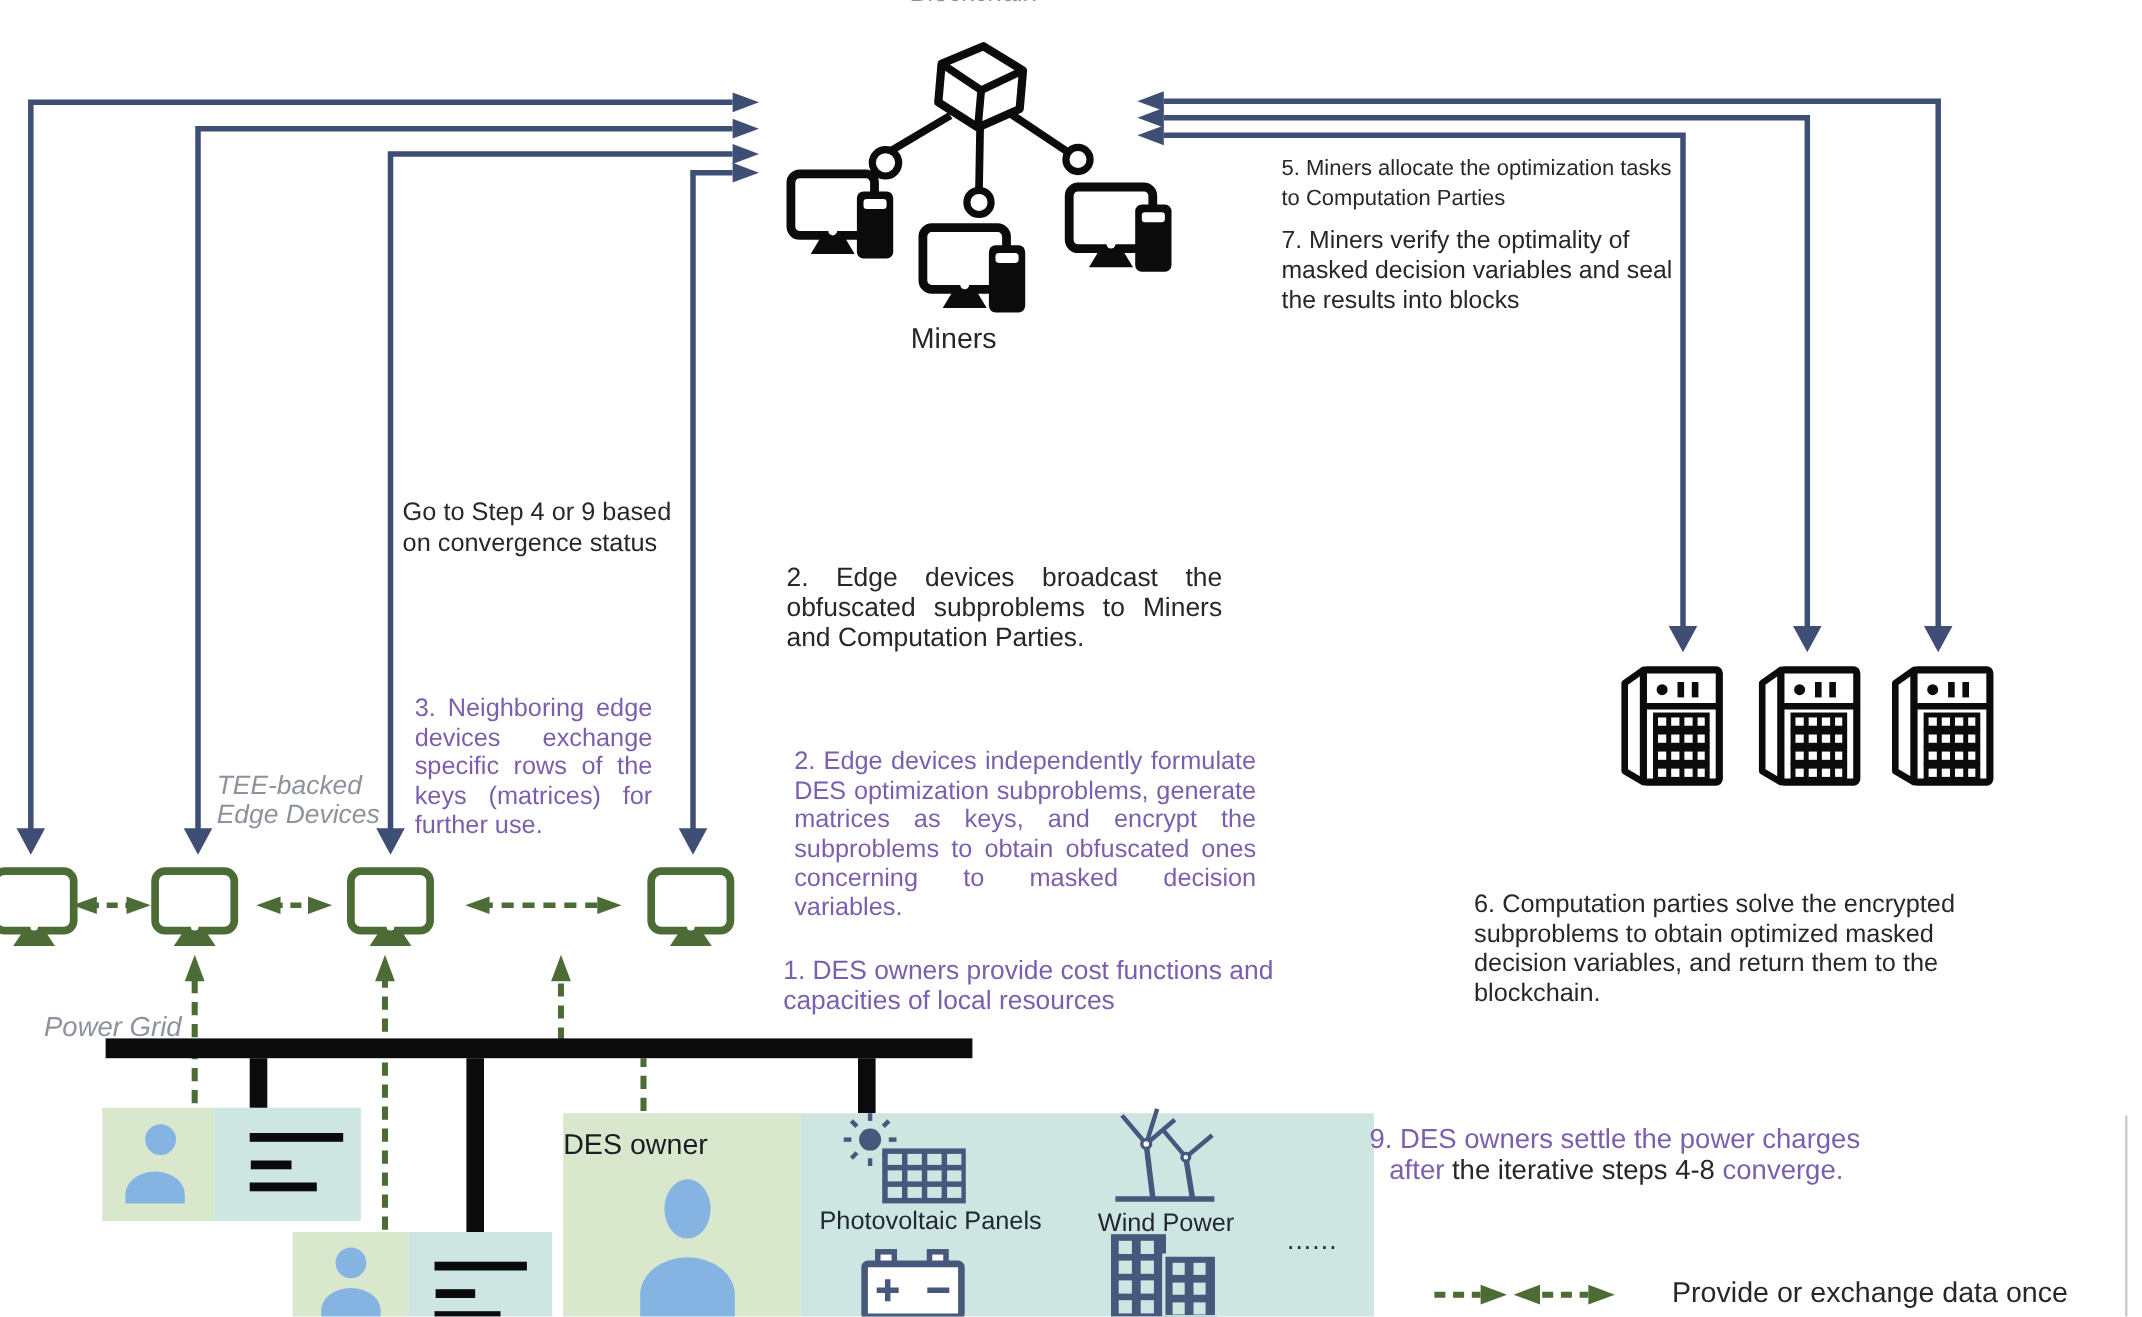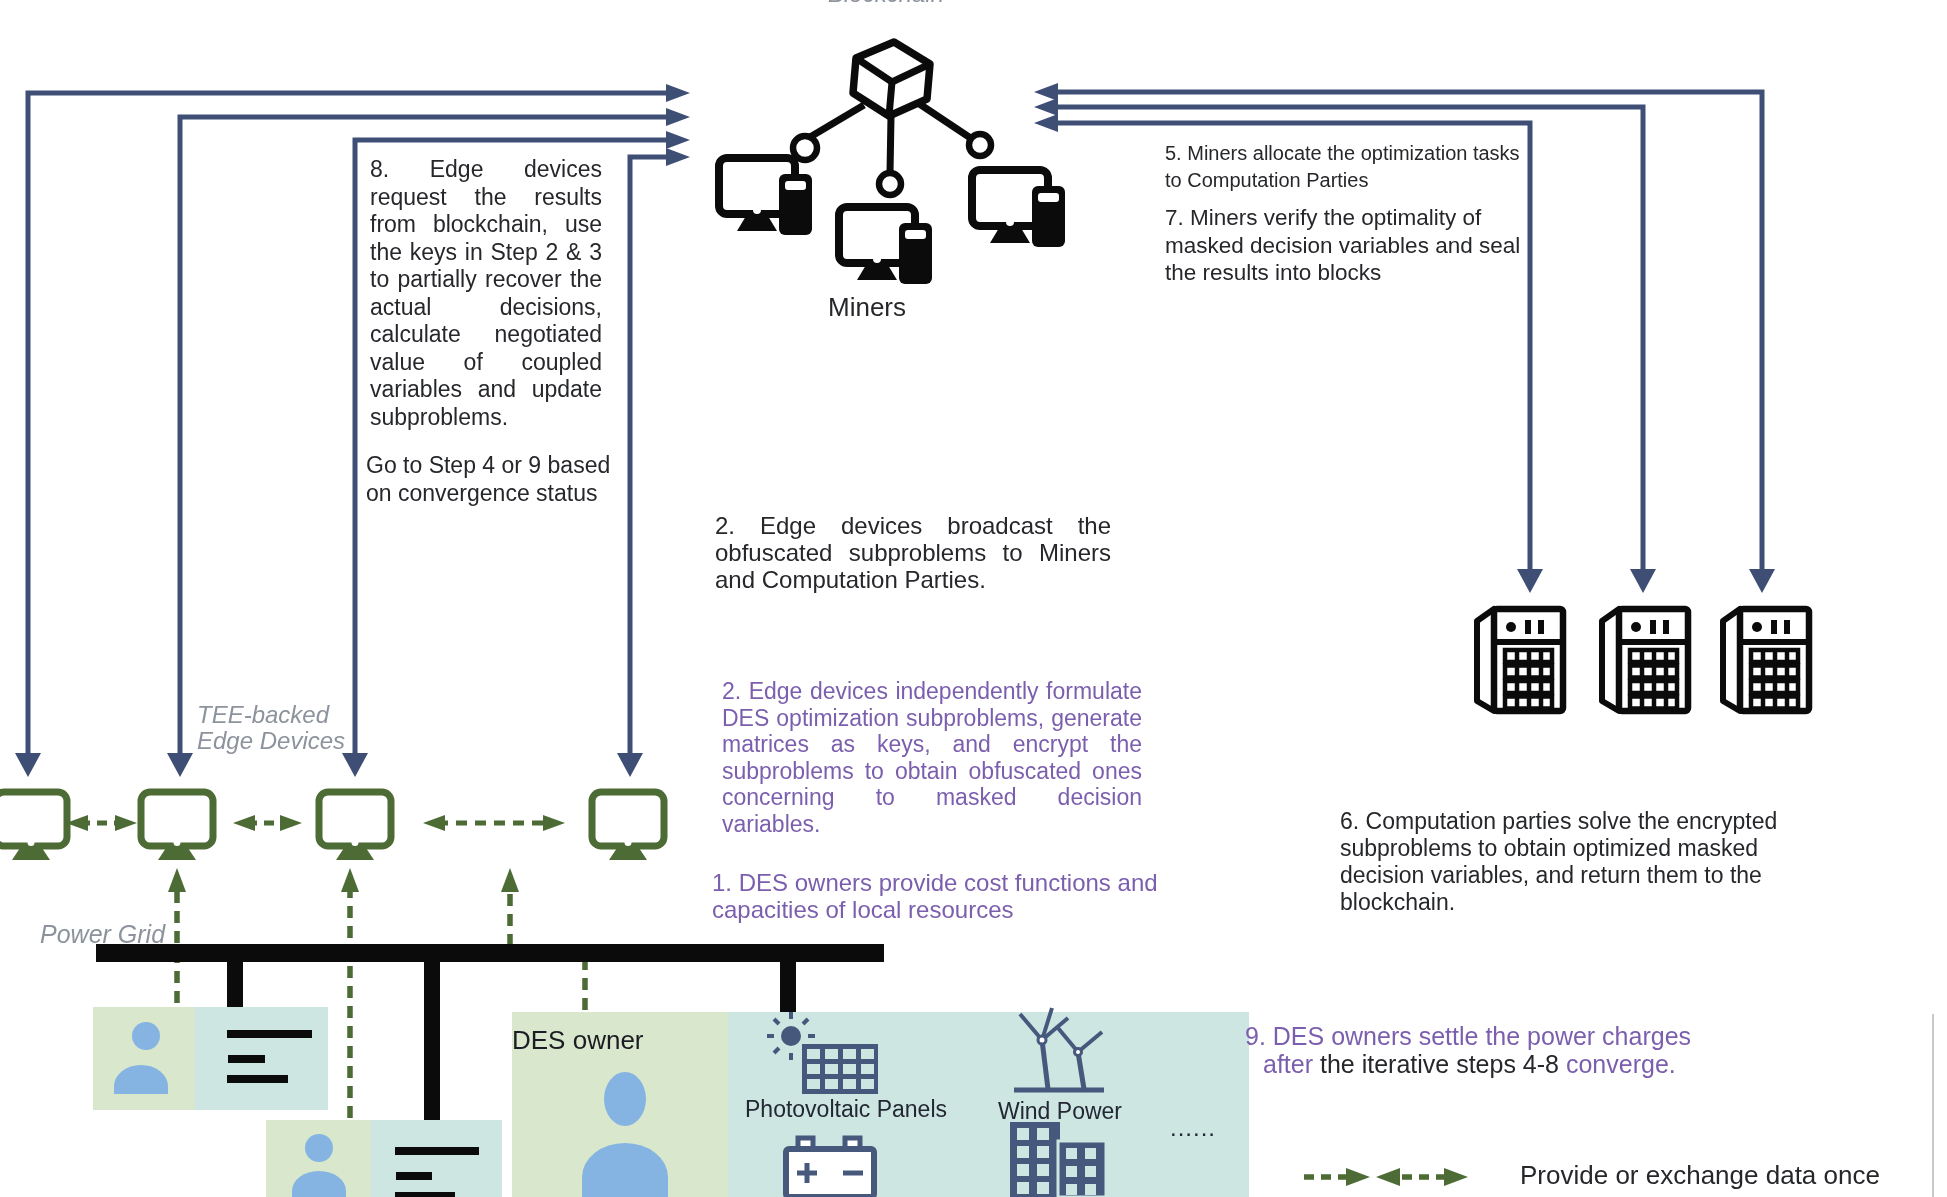--- a/index.html
+++ b/index.html
@@ -257,24 +257,24 @@
       <line x1="1304" y1="1177" x2="1346" y2="1177" stroke-dasharray="10 7"></line>
       <polygon points="1346,1168 1346,1186 1370,1177" stroke="none"></polygon>
       <polygon points="1400,1168 1400,1186 1376,1177" stroke="none"></polygon>
       <line x1="1402" y1="1177" x2="1444" y2="1177" stroke-dasharray="10 7"></line>
       <polygon points="1444,1168 1444,1186 1468,1177" stroke="none"></polygon>
     </g>
   </svg>
 
   <div class="txt gray center" style="left:828px;top:-20px;width:124px;font-size:24px;">Blockchain</div>
 
-  <div class="txt just" style="left:370px;top:156px;width:232px;font-size:23px;line-height:27.5px;">8. Edge devices request the results from blockchain, use the keys in Step 2 &amp; 3 to partially recover the actual decisions, calculate negotiated value of coupled variables and update subproblems.</div>
 
   <div class="txt" style="left:366px;top:452px;width:256px;font-size:23px;line-height:27.5px;">Go to Step 4 or 9 based on convergence status</div>
 
+  <div class="txt purple just" style="left:377px;top:630px;width:216px;font-size:23px;line-height:26.5px;">3. Neighboring edge devices exchange specific rows of the keys (matrices) for further use.</div>
 
   <div class="txt gray" style="left:197px;top:702px;width:155px;font-size:24px;line-height:26px;">TEE-backed Edge Devices</div>
 
   <div class="txt just" style="left:715px;top:512px;width:396px;font-size:24px;line-height:27px;">2. Edge devices broadcast the obfuscated subproblems to Miners and Computation Parties.</div>
 
   <div class="txt purple just" style="left:722px;top:636px;width:420px;font-size:23px;line-height:26.5px;margin-top:42px;">2. Edge devices independently formulate DES optimization subproblems, generate matrices as keys, and encrypt the subproblems to obtain obfuscated ones concerning to masked decision variables.</div>
 
   <div class="txt" style="left:1165px;top:140px;width:372px;font-size:20px;line-height:27px;">5. Miners allocate the optimization tasks to Computation Parties</div>
 
   <div class="txt" style="left:1165px;top:204px;width:372px;font-size:22.5px;line-height:27.5px;">7. Miners verify the optimality of masked decision variables and seal the results into blocks</div>

